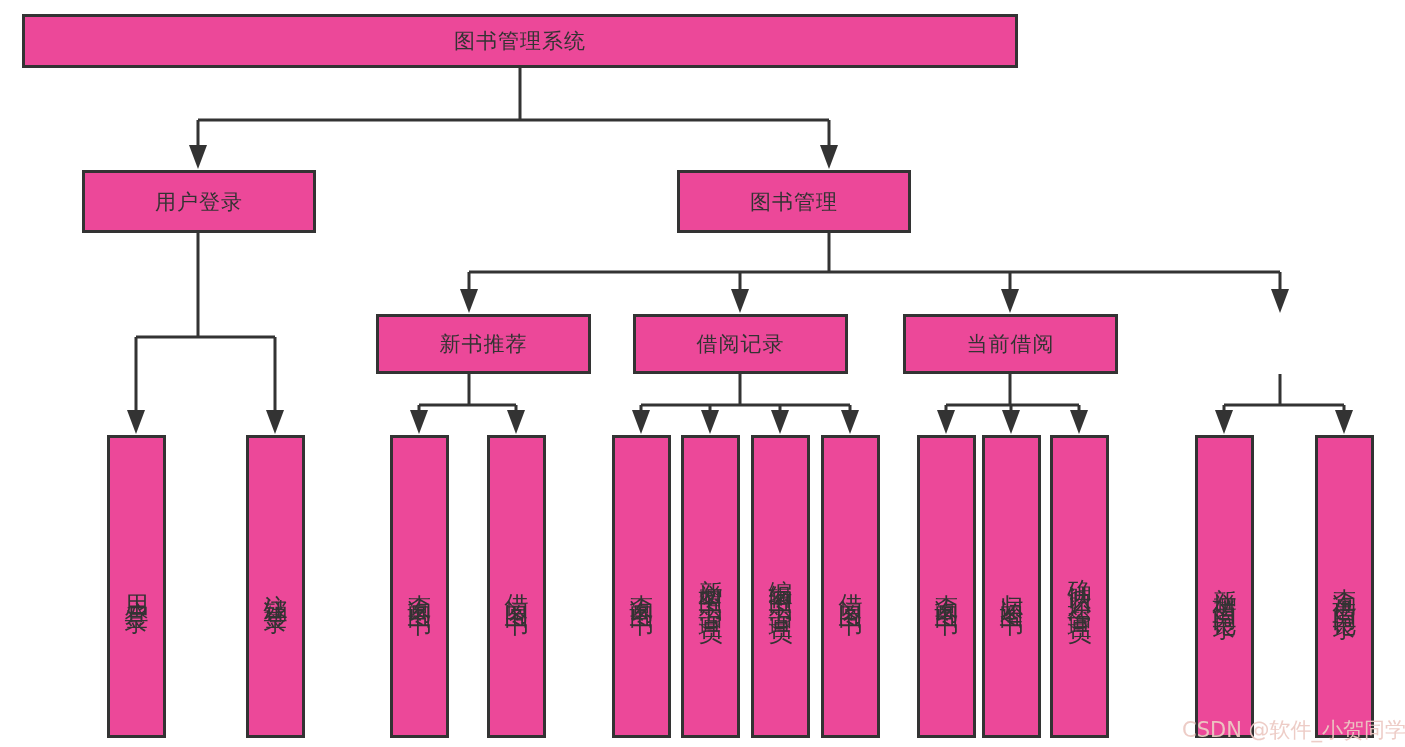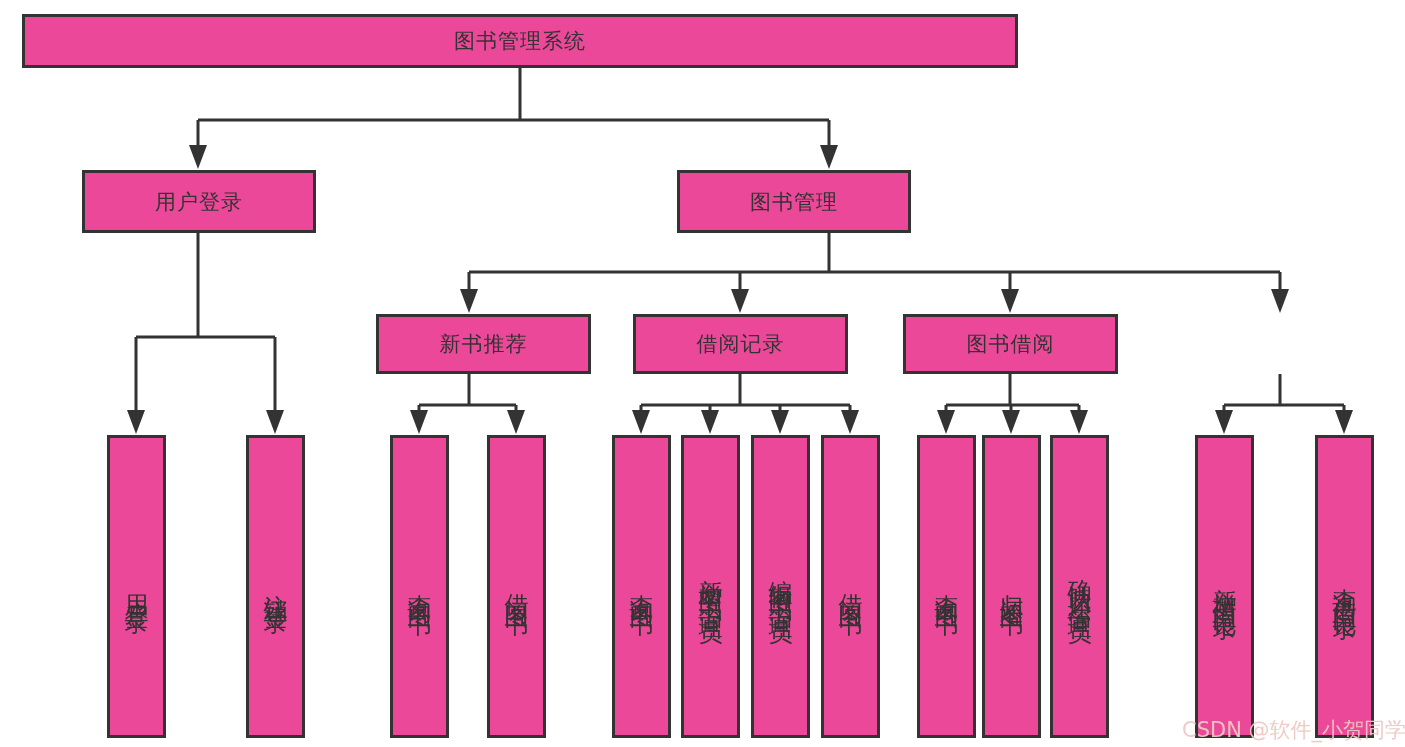--- a/index.html
+++ b/index.html
@@ -133,21 +133,21 @@
     <span>图书管理</span>
   </div>
 
   <div class="box l3" style="left:376px;">
     <span>新书推荐</span>
   </div>
   <div class="box l3" style="left:633px;">
     <span>借阅记录</span>
   </div>
   <div class="box l3" style="left:903px;">
-    <span>图书借阅</span>
+    <span>当前借阅</span>
   </div>
 
   <div class="box leaf" style="left:107px;">
     <span class="vtext">用户登录</span>
   </div>
   <div class="box leaf" style="left:246px;">
     <span class="vtext">注销登录</span>
   </div>
 
   <div class="box leaf" style="left:390px;">

